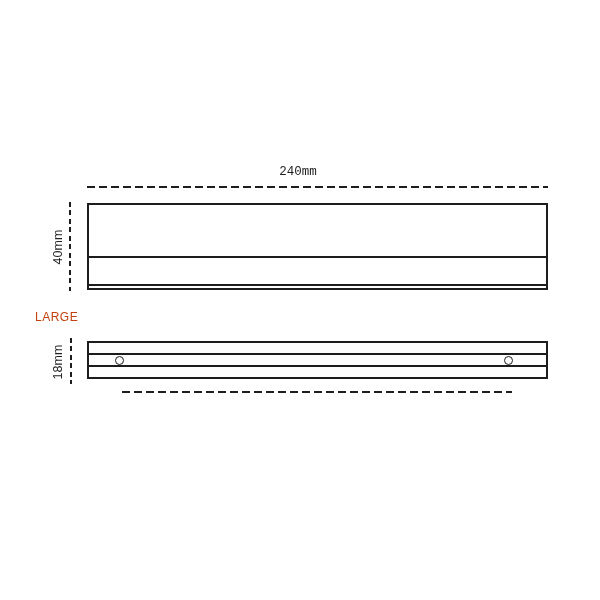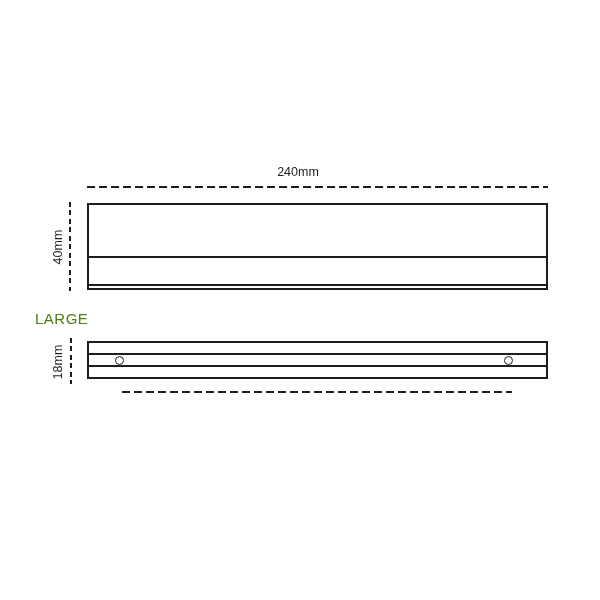--- a/index.html
+++ b/index.html
@@ -17,22 +17,22 @@
   }
   .abs { position: absolute; }
   .dim-label {
     font-size: 12.5px;
     color: #1f1f1f;
     text-align: center;
     line-height: 16px;
     white-space: nowrap;
   }
   .variant-label {
-    font-size: 15px;
-    color: #4d7c0f;
+    font-size: 12px;
+    color: #c2410c;
     letter-spacing: 0.5px;
     white-space: nowrap;
   }
   .hdash {
     height: 2px;
     background: repeating-linear-gradient(to right, #1d1d1d 0 8px, transparent 8px 12px);
   }
   .vdash {
     width: 2px;
     background: repeating-linear-gradient(to bottom, #1d1d1d 0 5px, transparent 5px 8.5px);
@@ -48,21 +48,21 @@
     border: 1.5px solid #1d1d1d;
     border-radius: 50%;
     background: #ffffff;
   }
 </style>
 </head>
 <body>
 
 <div class="canvas">
 
-  <div class="abs dim-label" style="left:238px; top:164px; width:120px;">240mm</div>
+  <div class="abs dim-label" style="left:238px; top:164px; width:120px;font-family:Liberation Mono, monospace;">240mm</div>
 
   <div class="abs hdash" style="left:87px; top:186px; width:461px;"></div>
 
   <div class="abs outline" style="left:87px; top:203px; width:461px; height:87px;"></div>
 
   <div class="abs line" style="left:89px; top:256px; width:457px; height:1.5px;"></div>
 
   <div class="abs line" style="left:89px; top:284px; width:457px; height:1.5px;"></div>
 
   <div class="abs vdash" style="left:69px; top:202px; height:89px;"></div>

